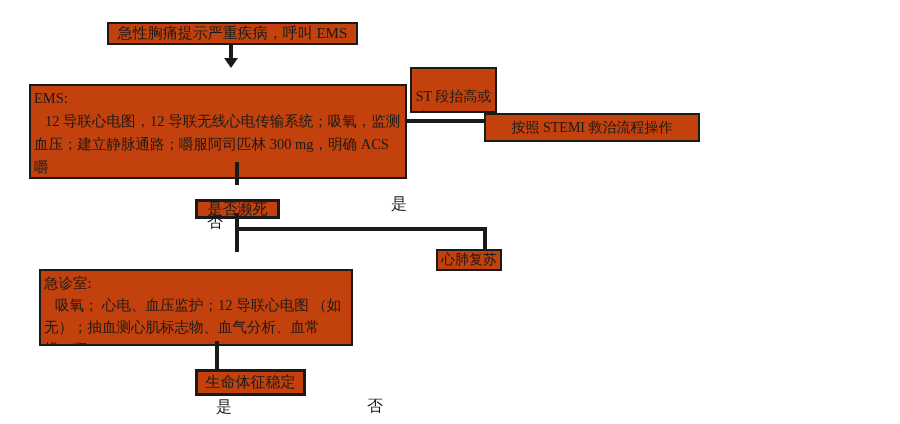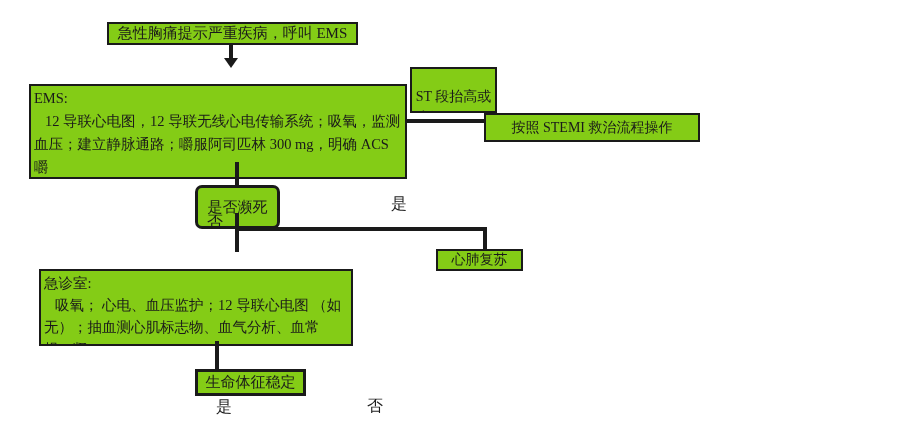--- a/index.html
+++ b/index.html
@@ -1,21 +1,21 @@
 <!DOCTYPE html>
 <html><head>
 <meta charset="utf-8">
 <style>
   html,body{margin:0;padding:0;background:#ffffff;}
   .stage{
     position:relative;width:900px;height:424px;background:#ffffff;overflow:hidden;
     font-family:"Liberation Serif","DejaVu Serif",serif;color:#1a1a1a;
   }
   .box{
-    position:absolute;box-sizing:border-box;background:#84cc16;
+    position:absolute;box-sizing:border-box;background:#c2410c;
     border:2px solid #1a1a1a;overflow:hidden;
   }
   .box.center{display:flex;align-items:center;justify-content:center;text-align:center;}
   .box.thick{border-width:3px;}
   .multiline{white-space:pre-wrap;margin-top:17px;}
   .vline,.hline{position:absolute;background:#1a1a1a;}
   .arrowhead-down{
     position:absolute;width:0;height:0;
     border-left:7px solid transparent;border-right:7px solid transparent;
     border-top:10px solid #1a1a1a;
@@ -24,23 +24,23 @@
     position:absolute;width:0;height:0;
     border-top:7px solid transparent;border-bottom:7px solid transparent;
     border-left:10px solid #1a1a1a;
   }
   .lbl{position:absolute;font-size:16px;line-height:16px;}
 
   #box-start{left:107px;top:22px;width:251px;height:23px;font-size:15px;}
   #box-ems{left:29px;top:67px;width:378px;height:95px;font-size:14.5px;line-height:23px;padding:1px 3px;}
   #box-st{left:410px;top:67px;width:87px;height:46px;font-size:14px;line-height:21px;text-align:center;white-space:pre-line;padding-top:17px;}
   #box-stemi{left:484px;top:113px;width:216px;height:29px;font-size:14px;}
-  #box-dying{left:195px;top:185px;width:85px;height:44px;font-size:15px;border-radius:7px;}
+  #box-dying{left:195px;top:199px;width:85px;height:20px;font-size:15px;}
   #box-er{left:39px;top:252px;width:314px;height:77px;font-size:14.5px;line-height:22px;padding:1px 3px;}
-  #box-cpr{left:436px;top:249px;width:87px;height:22px;font-size:14px;}
+  #box-cpr{left:436px;top:249px;width:66px;height:22px;font-size:14px;}
   #box-vitals{left:167px;top:369px;width:111px;height:27px;font-size:15px;align-items:flex-start;line-height:20px;margin-left:28px;}
 
   #ln-start-ems{left:229px;top:44px;width:4px;height:16px;}
   #ah-start-ems{left:224px;top:58px;}
   #ln-ems-stemi{left:407px;top:119px;width:81px;height:4px;}
   #ah-ems-stemi{left:486px;top:114px;}
   #ln-ems-dying{left:235px;top:162px;width:4px;height:23px;}
   #ln-dying-down{left:235px;top:213px;width:4px;height:39px;}
   #ln-branch{left:235px;top:227px;width:252px;height:4px;}
   #ln-branch-cpr{left:483px;top:227px;width:4px;height:22px;}

